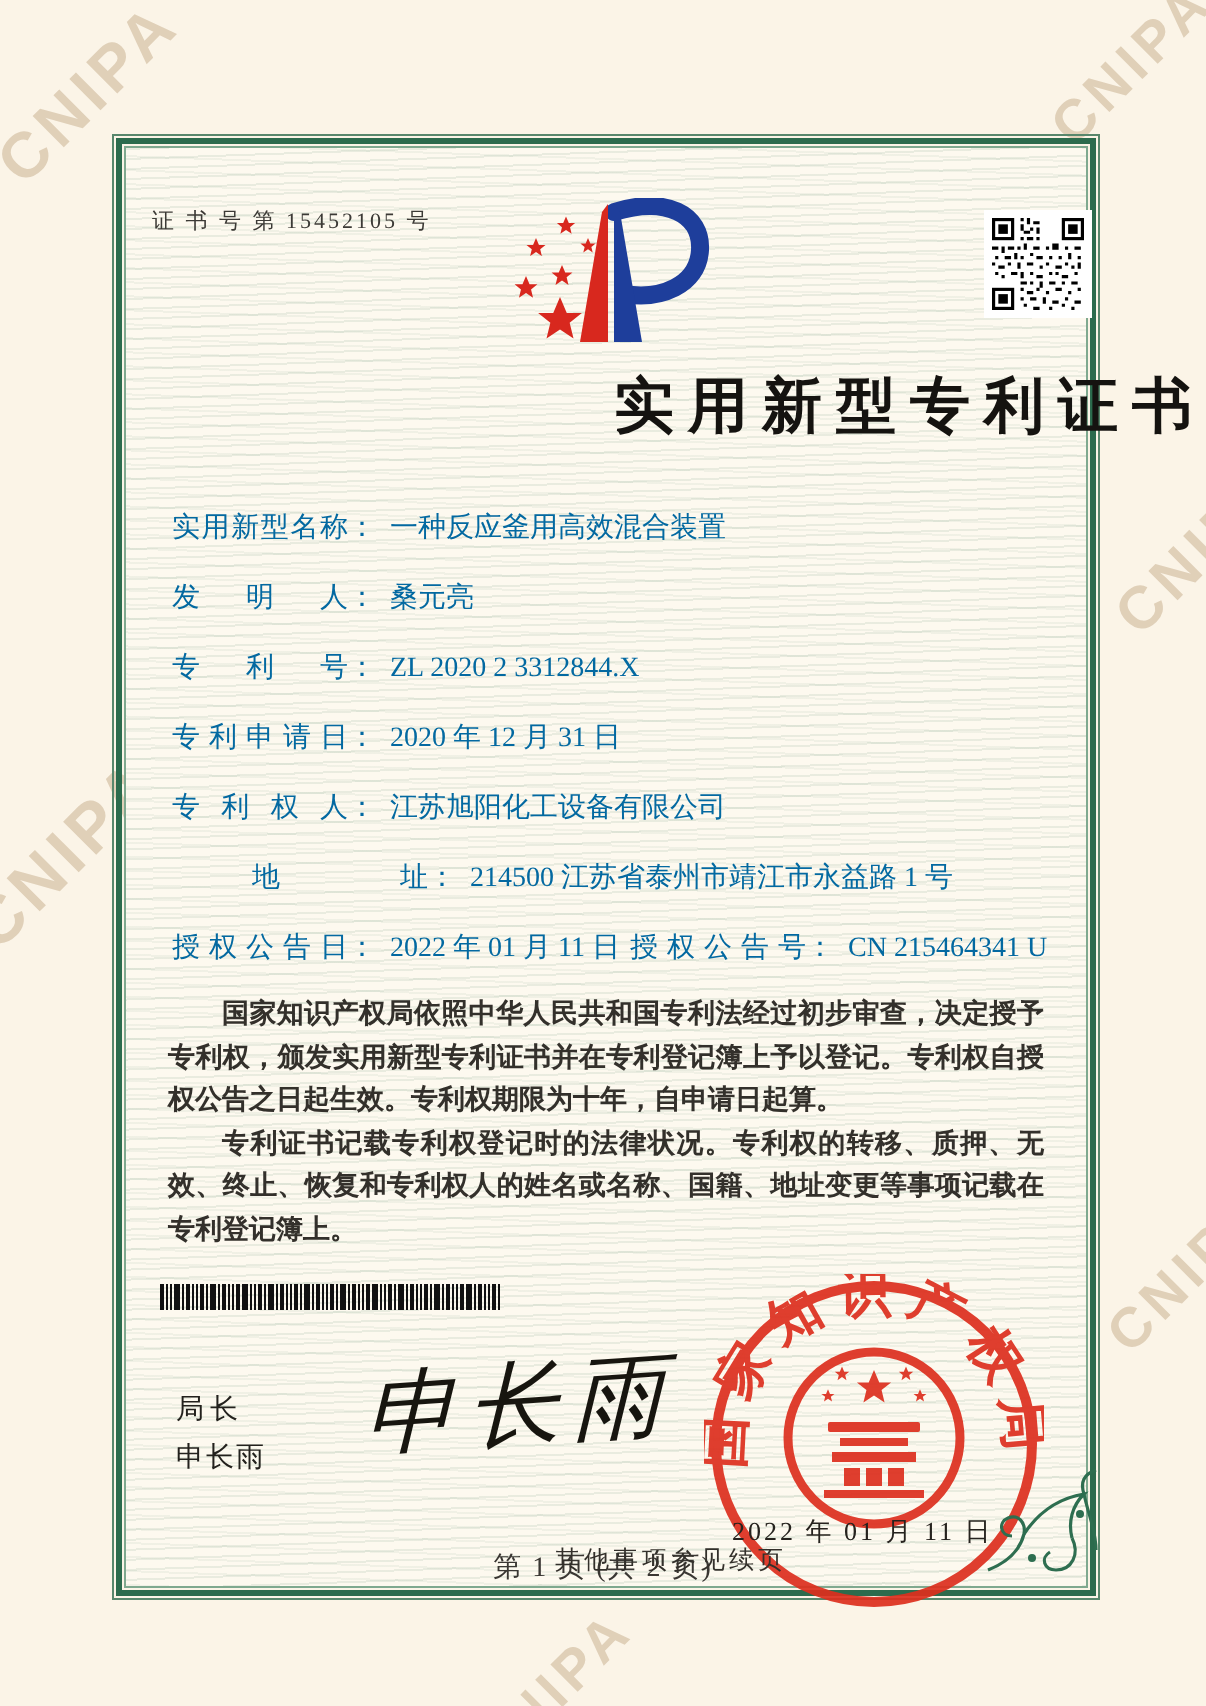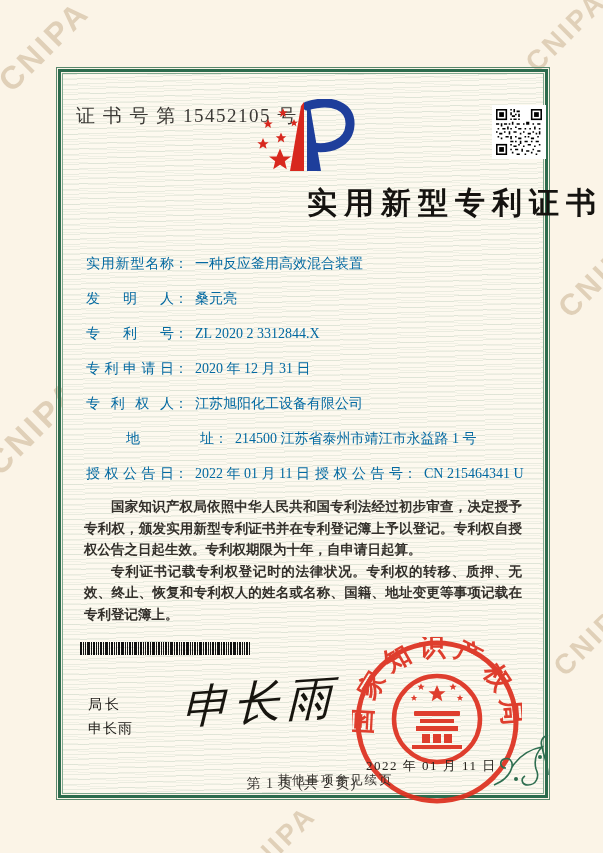--- a/index.html
+++ b/index.html
@@ -27,21 +27,21 @@
   .frame-inner {
     position:absolute; inset:1px; border:1px solid #7fa98f;
     background-color:#fdf9ef;
     background-image:
       repeating-linear-gradient(178deg, rgba(130,165,140,0.16) 0 1px, transparent 1px 5px),
       repeating-linear-gradient(2deg,  rgba(130,165,140,0.10) 0 1px, transparent 1px 7px);
   }
   
   .cert-no {
     position:absolute; left:76px; top:103px;
-    font-size:19px; letter-spacing:1.5px; color:#3c3a36;
+    font-size:11px; letter-spacing:1.5px; color:#3c3a36;
   }
   .logo { position:absolute; left:238px; top:99px; }
   .qr-wrap { position:absolute; left:492px; top:105px; background:#ffffff; padding:4px; line-height:0; }
   .title {
     position:absolute; left:0; top:183px; width:100%;
     text-align:right; font-size:30px; font-weight:700;
     letter-spacing:7px; text-indent:7px; color:#151310;
   }
   
   .row {

